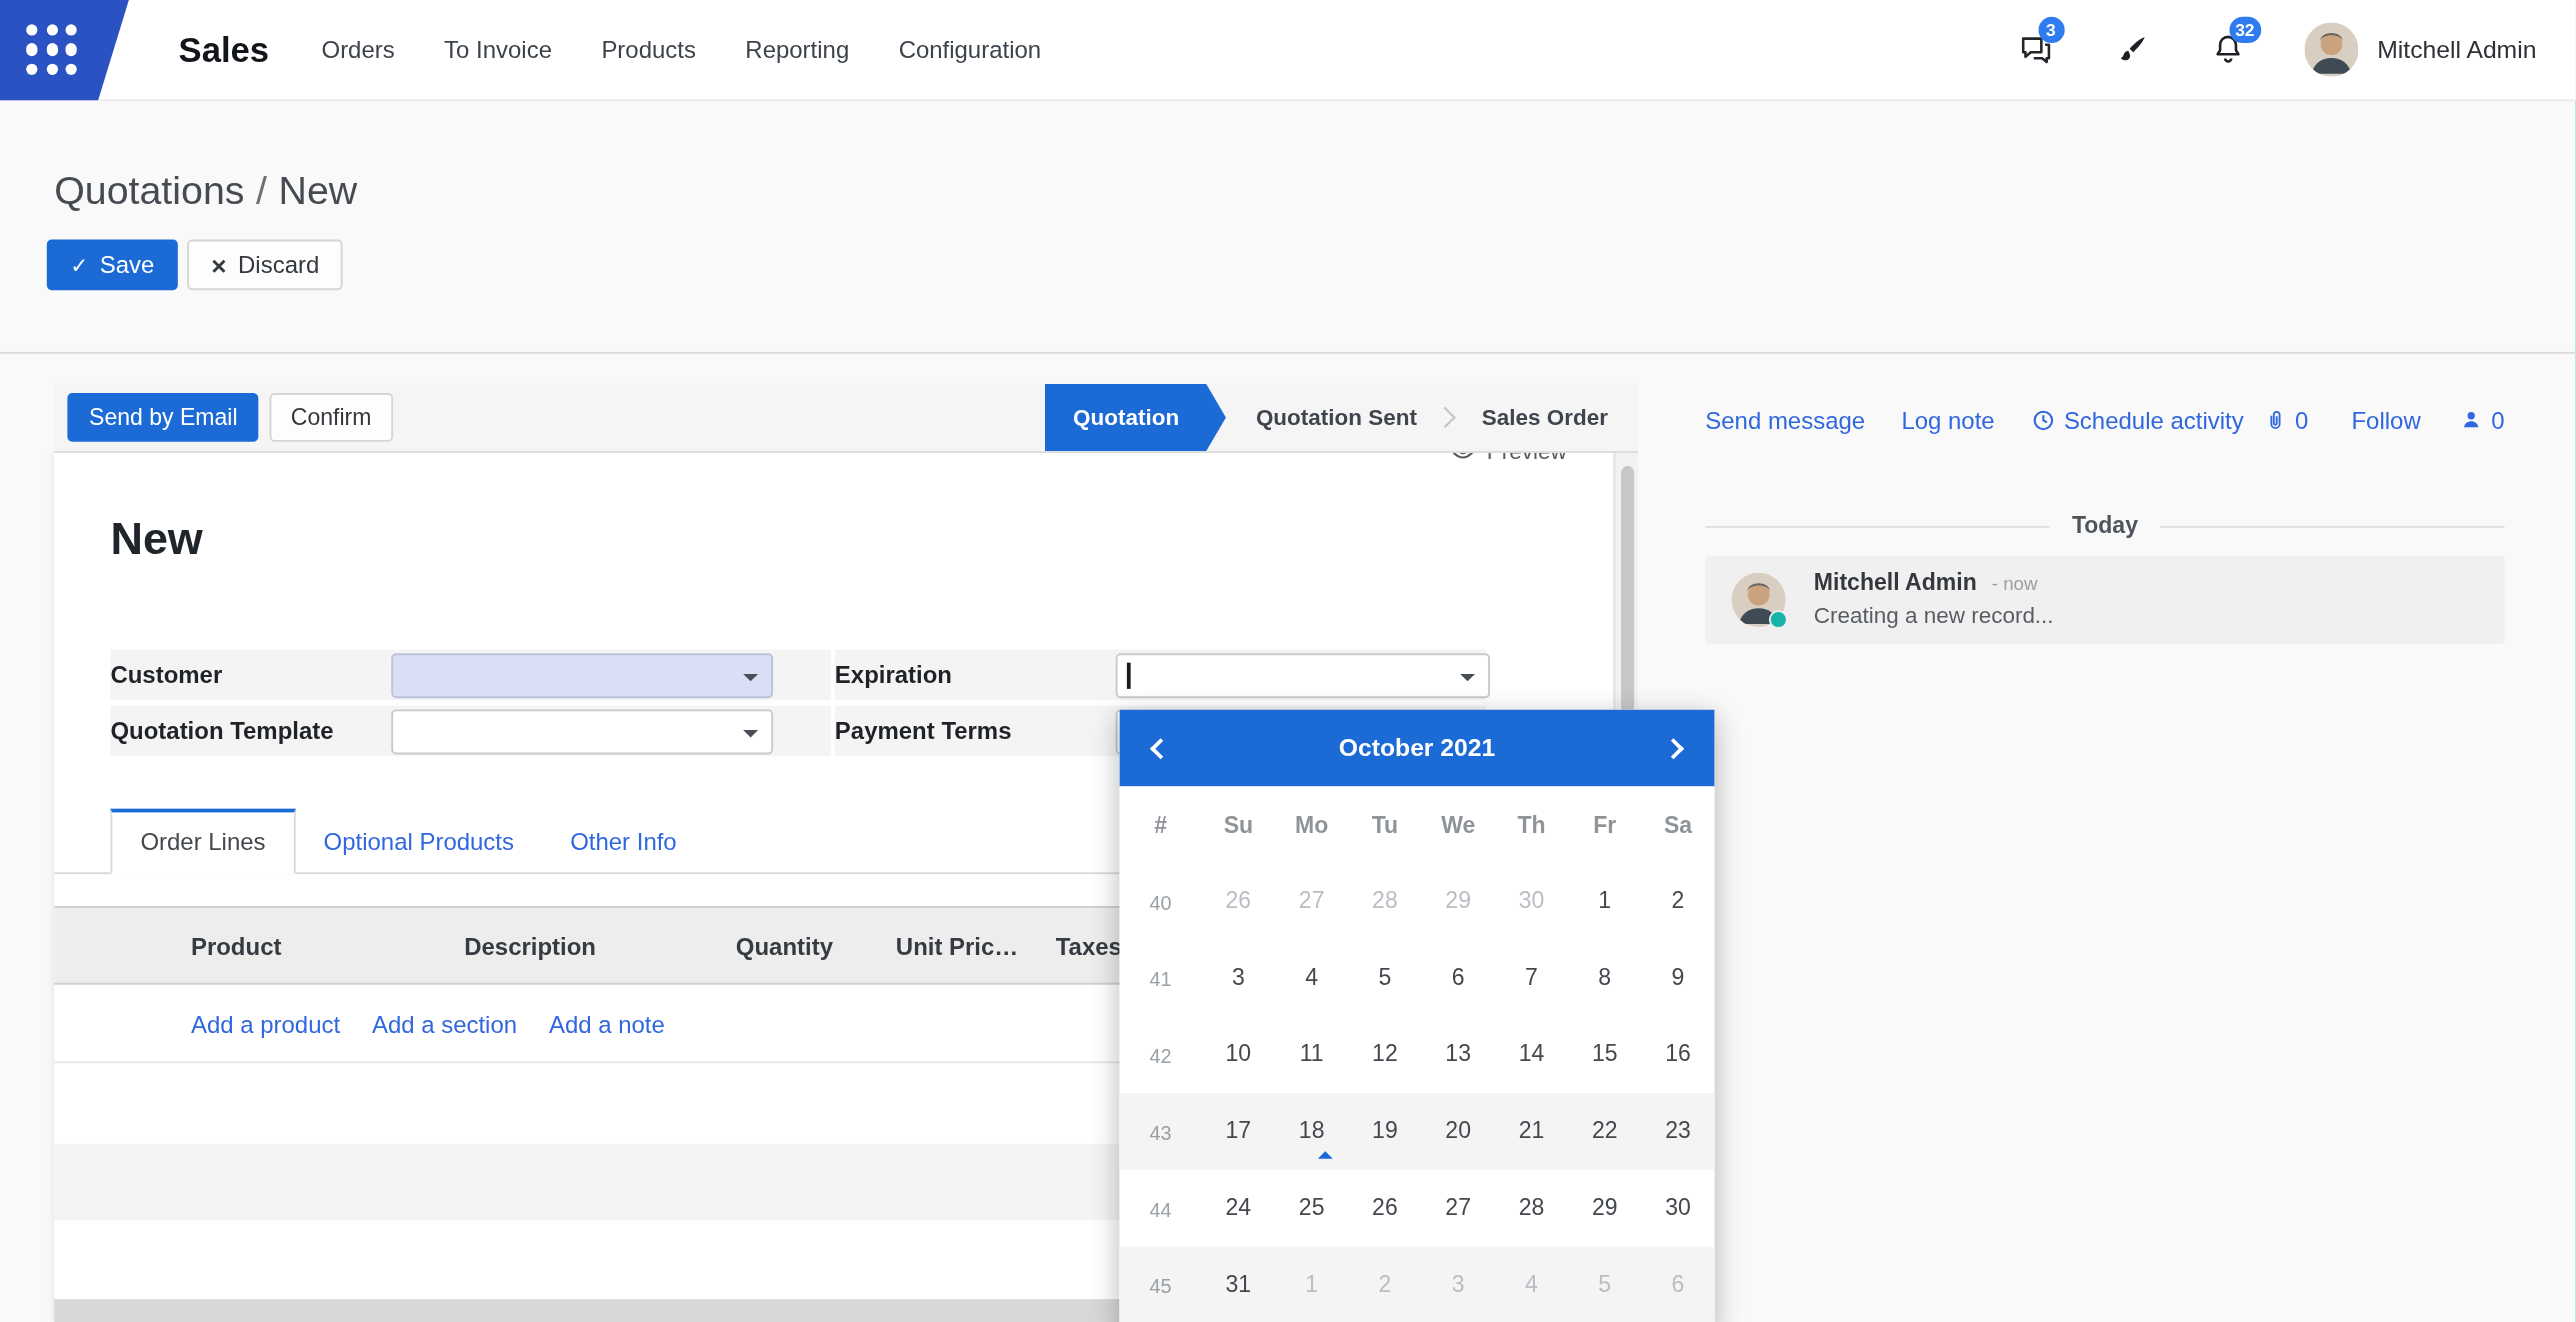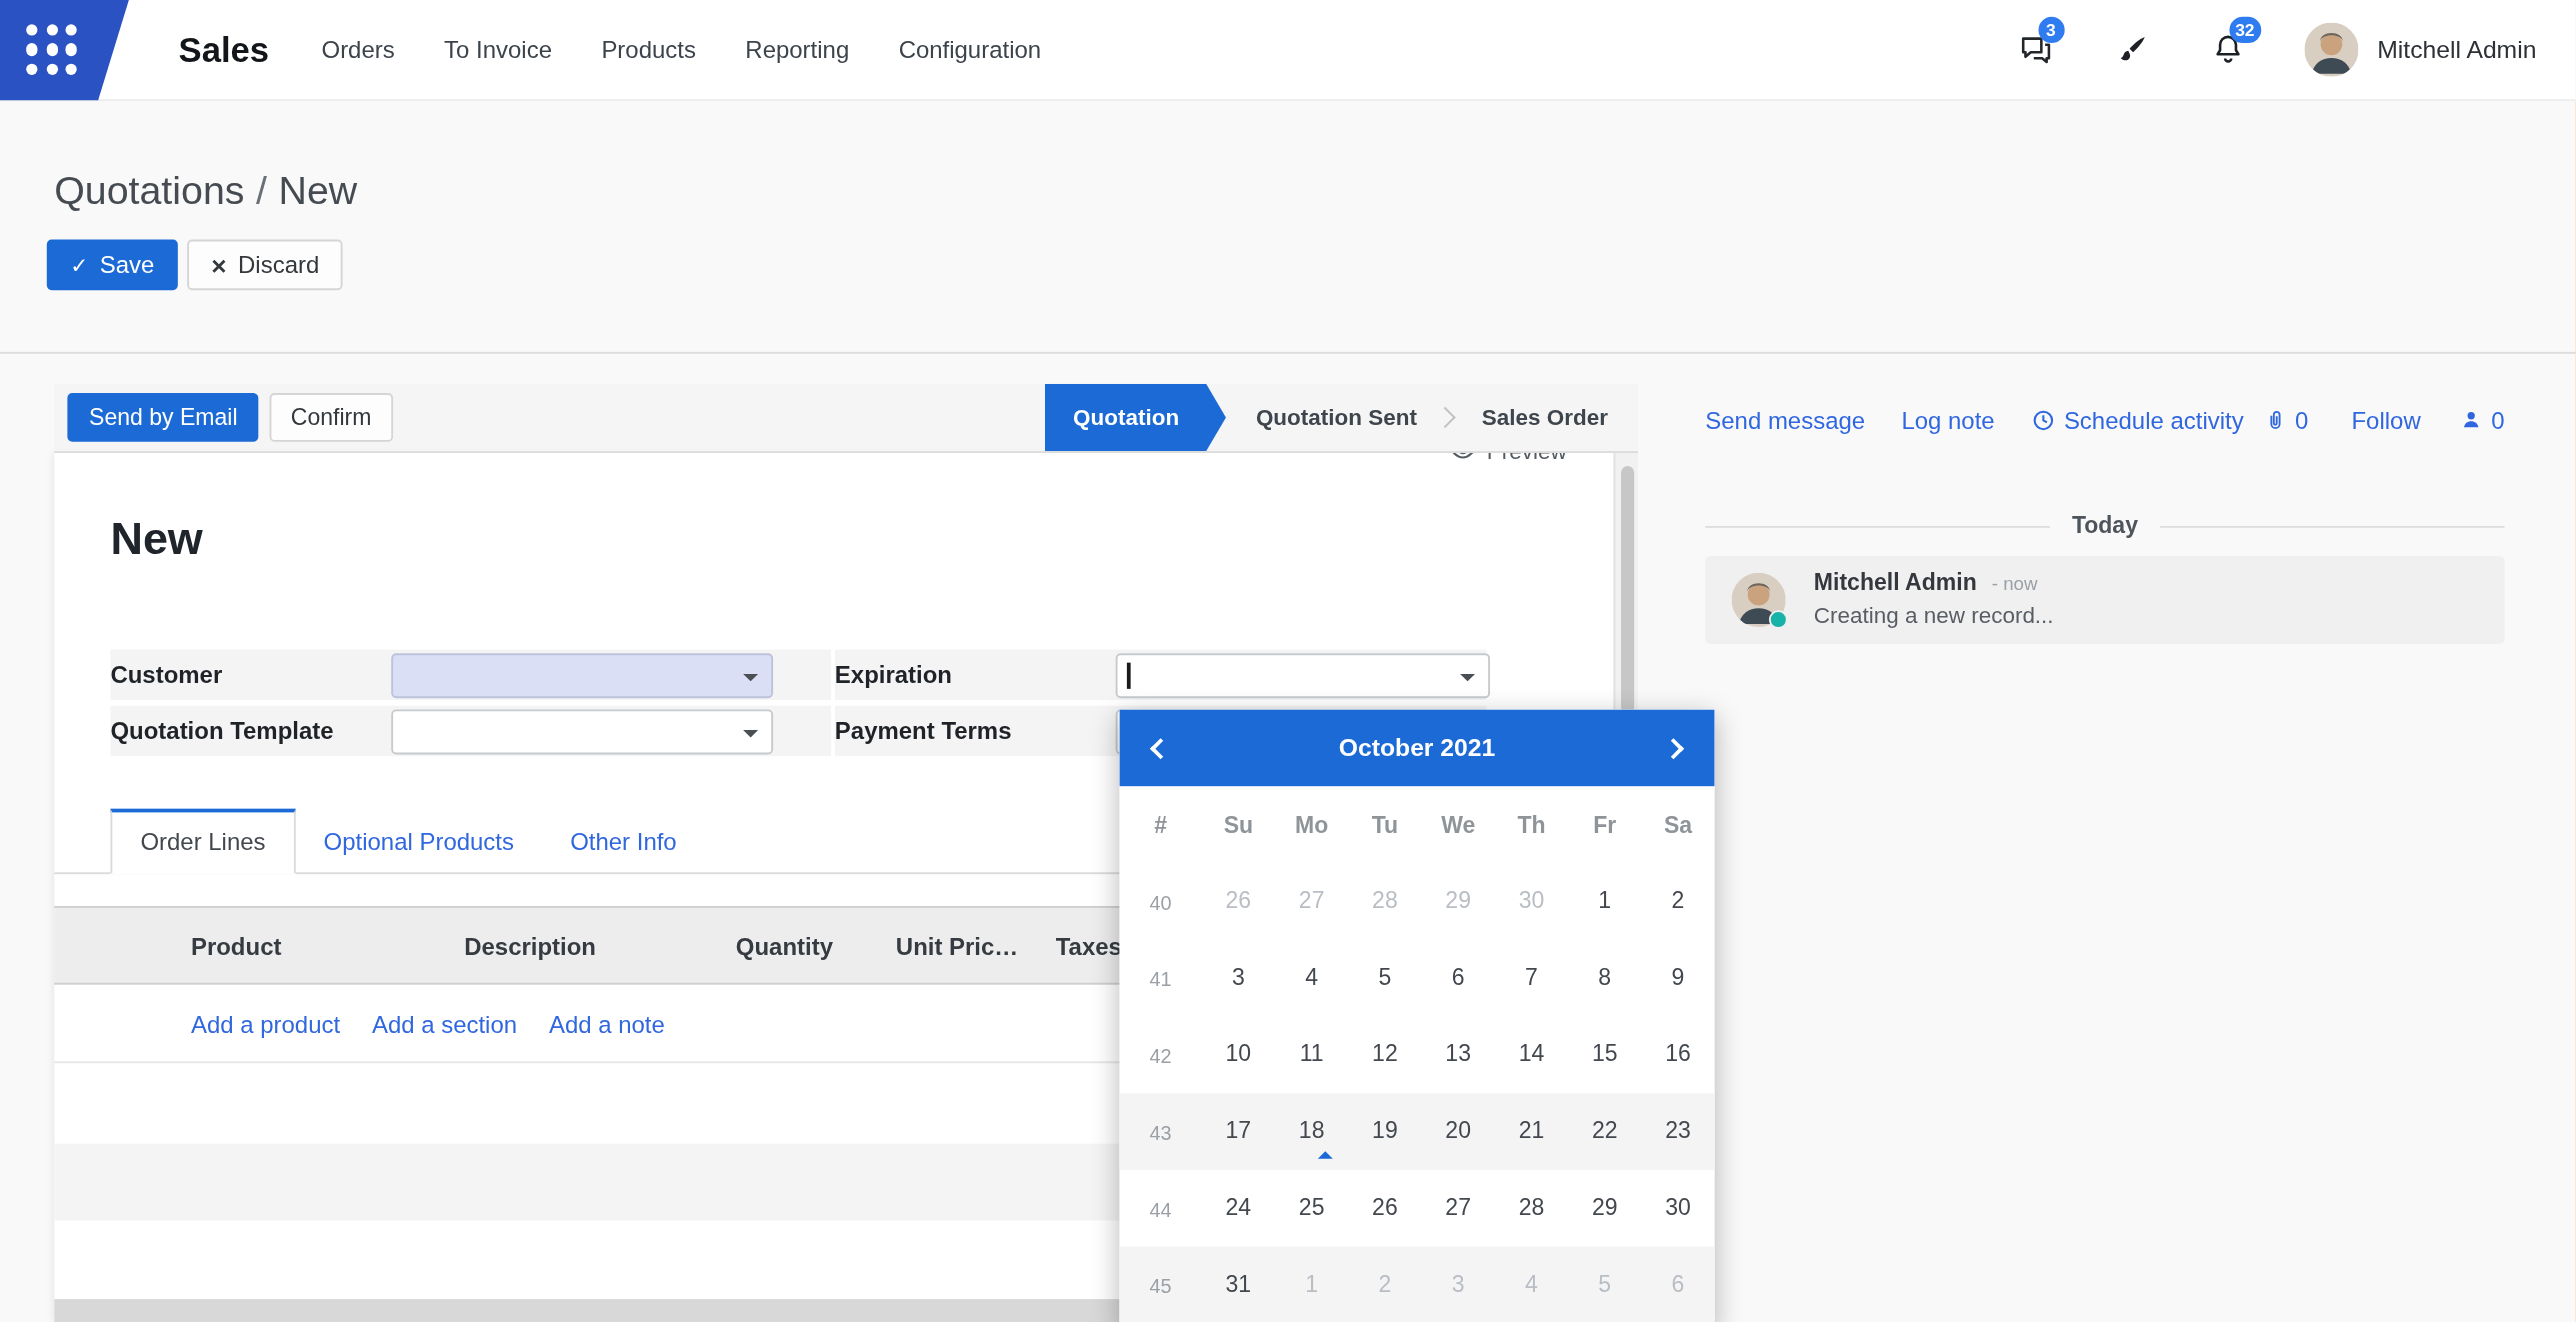--- a/index.html
+++ b/index.html
@@ -1,18 +1,18 @@
 <!DOCTYPE html>
 <html style="--primary: #1b6ad6; --link: #3067df; --badge: #2f7cf0; --apps: #2a52c2; --required-bg: #dadff5; --online: #17b3a8;font-size:14px"><head>
 <meta charset="utf-8">
 <style>
   * { box-sizing: border-box; margin: 0; padding: 0; }
   html,body { background:#f9f9fa; }
   body { font-family:"Liberation Sans","DejaVu Sans",sans-serif; }
-  .viewport { position:relative; width:2576px; height:1322px; overflow:hidden; background:#fdba74; }
+  .viewport { position:relative; width:2576px; height:1322px; overflow:hidden; background:#14b8a6; }
   .scale { position:absolute; top:0; left:0; width:1376px; height:707px;
            transform:scale(1.8719); transform-origin:0 0; background:#f9f9fa; }
 
   
   .topbar { position:absolute; top:0; left:0; right:0; height:54px; background:#fff;
             border-bottom:0.9px solid #ececec; display:flex; align-items:center; z-index:20; }
   .apps { position:relative; width:69px; height:54px; background:var(--apps,#2a52c2);
           clip-path:polygon(0 0,100% 0,76% 100%,0 100%); display:flex; align-items:center; cursor:pointer; }
   .dots { display:grid; grid-template-columns:repeat(3,6.2px); gap:4.4px; margin-left:14px; }
   .dots i { width:6.2px; height:6.2px; background:#fff; border-radius:50%; }

